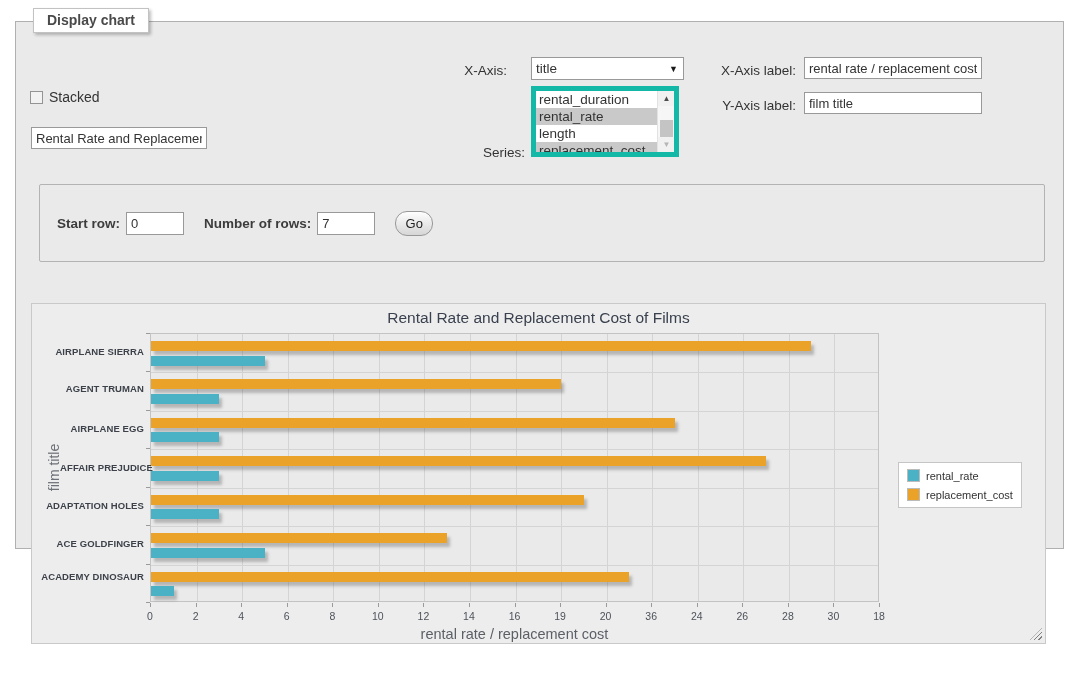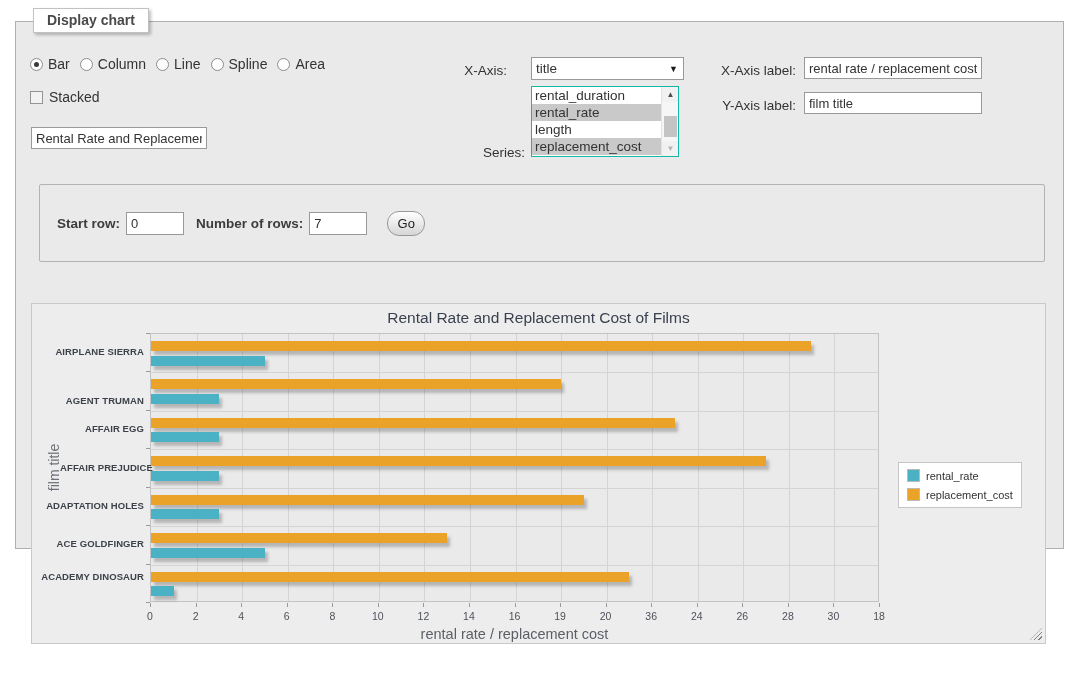--- a/index.html
+++ b/index.html
@@ -24,39 +24,39 @@
   .ti{position:absolute;left:15px;top:105px;width:176px;}
   .flabel{position:absolute;font-size:13.5px;color:#333;text-align:right;}
   .xaxis-lbl{left:367px;top:41px;width:124px;}
   .series-lbl{left:385px;top:123px;width:124px;}
   .xal{left:640px;top:41px;width:140px;}
   .yal{left:640px;top:76px;width:140px;}
   .select{position:absolute;left:515px;top:35px;width:153px;height:23px;background:#fff;
           border:1px solid #999;font-size:13.5px;display:flex;align-items:center;padding:0 4px;}
   .select .arrow{position:absolute;right:5px;top:6px;font-size:9px;color:#1a1a1a;}
   .listbox{position:absolute;left:515px;top:64px;width:148px;height:71px;background:#fff;
-           border:1px solid #14b8a6;overflow:hidden;}
+           border:5px solid #14b8a6;overflow:hidden;}
   .options{position:absolute;left:0;top:0;right:17px;bottom:0;}
   .opt{height:17px;line-height:17px;font-size:13.5px;padding:0 3px;white-space:nowrap;overflow:hidden;}
   .opt.sel{background:#c9c9c9;}
   .sb{position:absolute;right:0;top:0;width:17px;height:100%;background:#f6f6f6;border-left:1px solid #e2e2e2;}
   .sb-btn{position:absolute;left:0;width:17px;height:15px;background:#f1f1f1;text-align:center;
           font-size:8px;line-height:15px;color:#4c4c4c;}
   .sb-btn.up{top:0;}
   .sb-btn.down{bottom:0;color:#b5b5b5;}
   .sb-thumb{position:absolute;left:2px;top:29px;width:13px;height:21px;background:#c4c4c4;}
   .axinput{position:absolute;width:178px;}
   .xai{left:788px;top:35px;}
   .yai{left:788px;top:70px;}
   
   .rows-panel{position:absolute;left:23px;top:162px;width:1006px;height:78px;border:1px solid #b3b3b3;
               border-radius:2px;display:flex;align-items:center;padding-left:17px;font-size:13.5px;}
   .rows-panel .lbl{margin-right:6px;color:#3c3c3c;font-weight:bold;}
   .rowinput{width:58px;height:23px;margin-right:8px;}
-  .rows-panel .nr{margin-left:4px;}
+  .rows-panel .nr{margin-left:12px;}
   .go{margin-left:12px;width:38px;height:25px;border:1px solid #989898;border-radius:12px;
       background:linear-gradient(#fefefe,#d6d6d6);font-size:13px;color:#222;
       font-family:"Liberation Sans","DejaVu Sans",sans-serif;}
   
   .chart{position:absolute;left:15px;top:281px;width:1015px;height:341px;background:#ededed;
          border:1px solid #c9c9c9;}
   .ctitle{position:absolute;left:0;top:5px;width:100%;text-align:center;font-size:15.5px;color:#3a414e;}
   .plot{position:absolute;left:118px;top:29px;width:729px;height:269px;background:#eaeaea;
         border:1px solid #c3c3c3;}
   .vgrid{position:absolute;top:0;bottom:0;width:1px;background:#d4d4d4;}
@@ -79,42 +79,20 @@
        background:repeating-linear-gradient(135deg,transparent 0 2px,#808080 2px 3px);
        clip-path:polygon(100% 0,100% 100%,0 100%);}
 </style>
 </head>
 <body>
 
 <div class="page">
   <div class="fieldset">
     <div class="legendbox">Display chart</div>
 
-    <div class="radio-row" id="radio-row">
-        <span class="rgroup">
-          <span class="rb on"></span>
-          <span>Bar</span>
-        </span>
-        <span class="rgroup">
-          <span class="rb"></span>
-          <span>Column</span>
-        </span>
-        <span class="rgroup">
-          <span class="rb"></span>
-          <span>Line</span>
-        </span>
-        <span class="rgroup">
-          <span class="rb"></span>
-          <span>Spline</span>
-        </span>
-        <span class="rgroup">
-          <span class="rb"></span>
-          <span>Area</span>
-        </span>
-      </div>
 
     <div class="stacked-row">
       <span class="cb"></span>
       <span>Stacked</span>
     </div>
 
     <input class="ti" value="Rental Rate and Replacement Cost of Films" style="">
 
     <div class="flabel xaxis-lbl">X-Axis:</div>
     <div class="select">
@@ -239,21 +217,21 @@
         <div class="xticklab" style="left:832.0px;top:306px">18</div>
         <div class="ytickmark" style="left:114px;top:29.0px"></div>
         <div class="ytickmark" style="left:114px;top:67.4px"></div>
         <div class="ytickmark" style="left:114px;top:105.9px"></div>
         <div class="ytickmark" style="left:114px;top:144.3px"></div>
         <div class="ytickmark" style="left:114px;top:182.7px"></div>
         <div class="ytickmark" style="left:114px;top:221.1px"></div>
         <div class="ytickmark" style="left:114px;top:259.6px"></div>
         <div class="ytickmark" style="left:114px;top:298.0px"></div>
         <div class="catlab" style="left:0;top:42.2px">AIRPLANE SIERRA</div>
-        <div class="catlab" style="left:0;top:91px">AGENT TRUMAN</div>
-        <div class="catlab" style="left:0;top:119.1px">AFFAIR EGG</div>
+        <div class="catlab" style="left:0;top:79px">AGENT TRUMAN</div>
+        <div class="catlab" style="left:0;top:119.1px">AIRPLANE EGG</div>
         <div class="catlab" style="left:9px;top:157.5px">AFFAIR PREJUDICE</div>
         <div class="catlab" style="left:0;top:195.9px">ADAPTATION HOLES</div>
         <div class="catlab" style="left:0;top:234.4px">ACE GOLDFINGER</div>
         <div class="catlab" style="left:0;top:267px">ACADEMY DINOSAUR</div>
       </div>
   </div>
 </div>
 
 </body></html>

